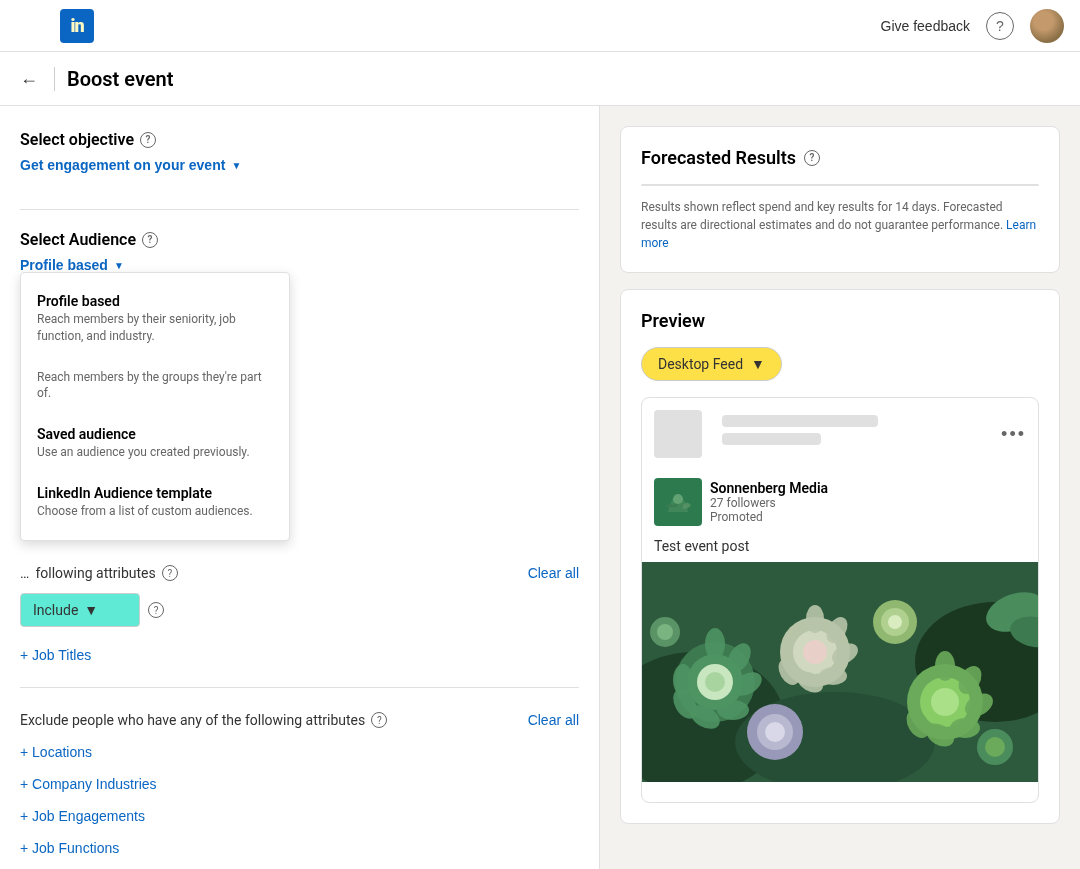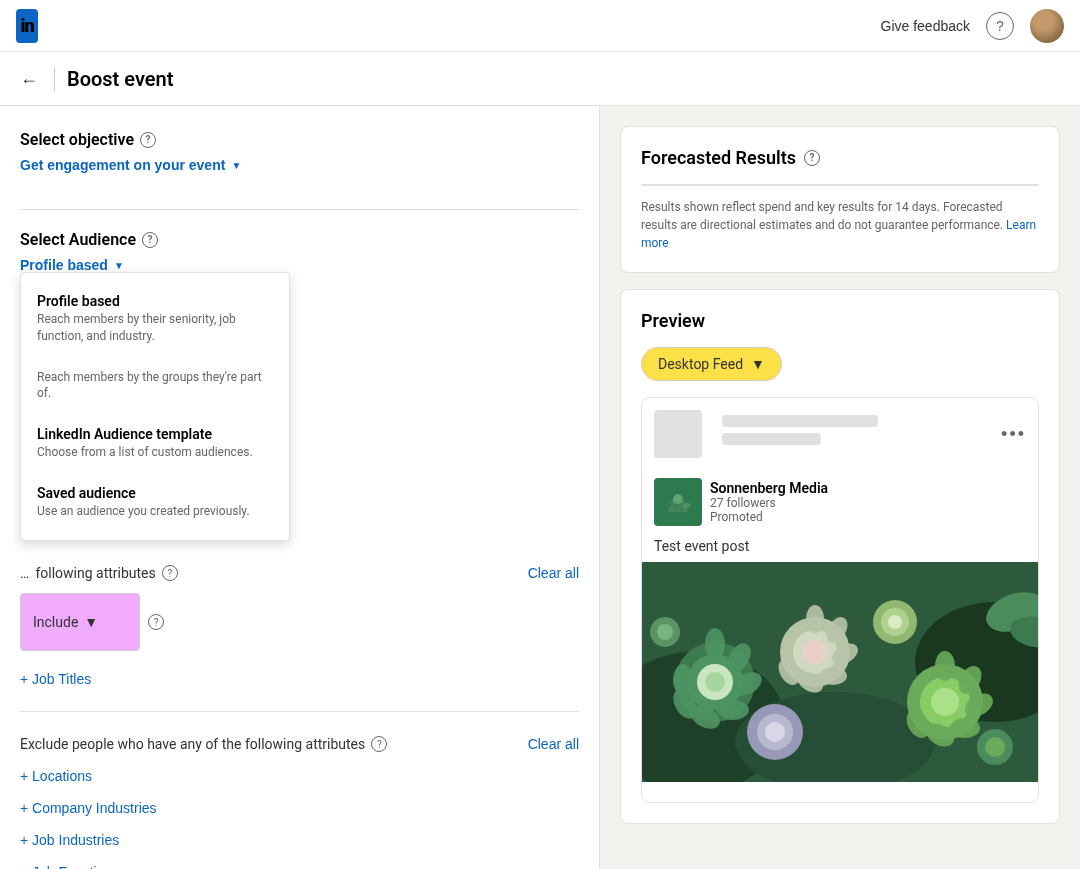--- a/index.html
+++ b/index.html
@@ -13,28 +13,29 @@
       align-items: center;
       justify-content: space-between;
       padding: 0 16px;
       border-bottom: 1px solid #e0e0e0;
       position: sticky;
       top: 0;
       z-index: 100;
     }
     .nav-left { display: flex; align-items: center; gap: 12px; }
     .linkedin-logo {
-      width: 22px; height: 34px;
+      width: 34px; height: 34px;
       background: #0a66c2;
       border-radius: 4px;
       display: flex; align-items: center; justify-content: center;
-      color: #000000;
+      color: #fef9c3;
       font-weight: 900;
       font-size: 18px;
       letter-spacing: -1px;
+      margin-left: 44px;
     }
     .nav-right { display: flex; align-items: center; gap: 16px; }
     .give-feedback-btn {
       background: none; border: none; cursor: pointer;
       font-size: 14px; color: #333; font-weight: 500;
     }
     .help-icon {
       width: 28px; height: 28px; border-radius: 50%;
       border: 1.5px solid #666; display: flex; align-items: center;
       justify-content: center; color: #666; font-size: 14px; cursor: pointer;
@@ -180,23 +181,23 @@
       color: #0a66c2; font-size: 14px;
       cursor: pointer; font-weight: 500;
     }
 
     .location-select-row {
       display: flex; align-items: center; gap: 8px; margin-bottom: 16px;
     }
     .select-box {
       border: 1px solid #ccc;
       border-radius: 4px;
-      padding: 20px 12px;
-      font-size: 14px;
-      background: #f0abfc;
+      padding: 8px 12px;
+      font-size: 14px;
+      background: #5eead4;
       cursor: pointer;
       min-width: 120px;
       display: flex; align-items: center; gap: 6px;
     }
 
     .add-item-btn {
       background: none; border: none;
       color: #0a66c2; font-size: 14px;
       cursor: pointer; font-weight: 500;
       display: flex; align-items: center; gap: 4px;
@@ -404,26 +405,26 @@
       
       <div class="dropdown-menu">
         <div class="dropdown-item">
           <div class="dropdown-item-title">Profile based</div>
           <div class="dropdown-item-desc">Reach members by their seniority, job function, and industry.</div>
         </div>
         <div class="dropdown-item">
           <div class="dropdown-item-desc">Reach members by the groups they're part of.</div>
         </div>
         <div class="dropdown-item">
+          <div class="dropdown-item-title">Saved audience</div>
+          <div class="dropdown-item-desc">Use an audience you created previously.</div>
+        </div>
+        <div class="dropdown-item">
           <div class="dropdown-item-title">LinkedIn Audience template</div>
           <div class="dropdown-item-desc">Choose from a list of custom audiences.</div>
-        </div>
-        <div class="dropdown-item">
-          <div class="dropdown-item-title">Saved audience</div>
-          <div class="dropdown-item-desc">Use an audience you created previously.</div>
         </div>
       </div>
     </div>
 
     <div style="margin-top: 280px;">
       <div class="attributes-header">
         <span class="attributes-label">
           <span>…</span>
           <span>following attributes</span>
           <span class="info-icon">?</span>
@@ -448,21 +449,21 @@
       <div class="exclude-header">
         <span class="exclude-label">
           <span>Exclude people who have any of the following attributes</span>
           <span class="info-icon">?</span>
         </span>
         <button class="clear-all-btn">Clear all</button>
       </div>
 
       <button class="add-item-btn">+ Locations</button>
       <button class="add-item-btn">+ Company Industries</button>
-      <button class="add-item-btn">+ Job Industries</button>
+      <button class="add-item-btn">+ Job Engagements</button>
       <button class="add-item-btn">+ Job Functions</button>
     </div>
 
   </div>
 
   <div class="right-panel">
 
     <div class="forecasted-card">
       <div class="forecasted-title">
         <span>Forecasted Results</span>

